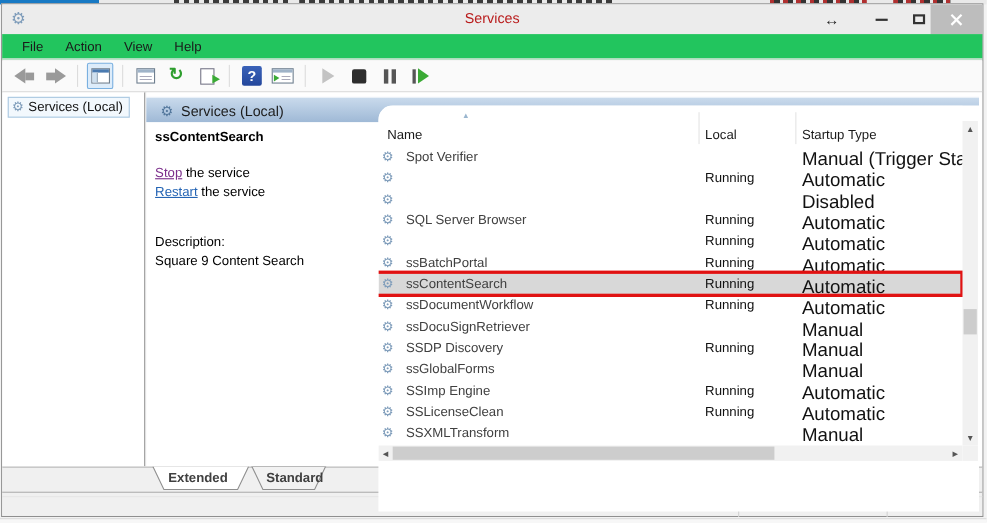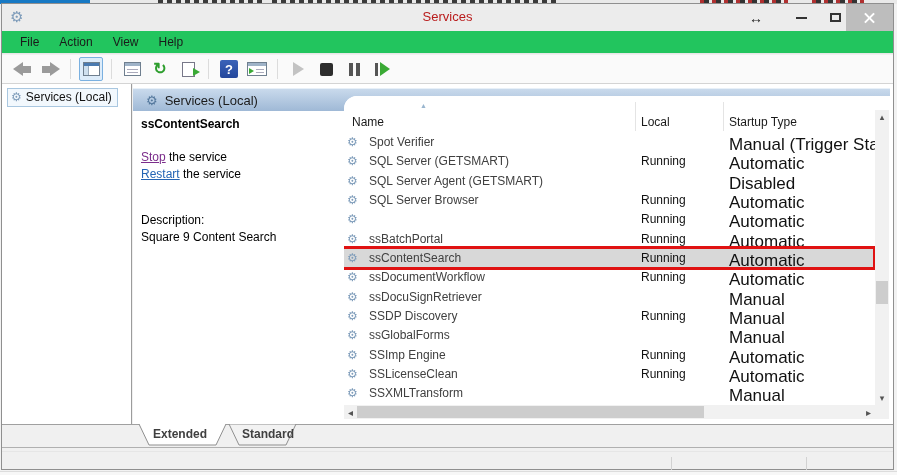--- a/index.html
+++ b/index.html
@@ -69,21 +69,21 @@
   .band .gear { font-size:13px; color:#53779c; }
   .svc-name { position:absolute; left:8px; top:33px; font-size:12px; font-weight:bold; color:#000; }
   .line-stop { position:absolute; left:8px; top:66px; font-size:12px; }
   .line-restart { position:absolute; left:8px; top:83px; font-size:12px; }
   .desc-label { position:absolute; left:8px; top:129px; font-size:12px; }
   .desc-text { position:absolute; left:8px; top:146px; font-size:12px; }
   a.purple { color:#7b2d8b; text-decoration:underline; }
   a.blue { color:#2464b4; text-decoration:underline; }
 
   
-  .card { position:absolute; left:211px; top:12px; width:546px; height:328px; background:#fff; border-radius:13px 0 0 0; z-index:1; overflow:hidden;text-align:center; }
+  .card { position:absolute; left:211px; top:12px; width:546px; height:369px; background:#fff; border-radius:13px 0 0 0; z-index:1; overflow:hidden;text-align:center; }
   .list-header { position:absolute; left:0; top:0; width:531px; height:37px; background:#fff; }
   .list-header .col { position:absolute; bottom:4px; font-size:12px; color:#1a1a1a; }
   .col-name { left:8px; } .col-status { left:297px; } .col-startup { left:385px; }
   .hdr-div { position:absolute; top:6px; bottom:2px; width:1px; background:#e4e4e4; }
   .sort-arrow { position:absolute; left:76px; top:6px; font-size:7px; color:#9ab6cf; }
   .rows { position:absolute; left:0; top:37px; width:531px; height:272px; overflow:hidden; }
   .row { position:relative; width:531px; height:19.35px; display:block; }
   .row .gear { position:absolute; left:3px; top:3px; font-size:12px; }
   .row .c-name { position:absolute; left:25px; top:2px; font-size:12px; color:#404040; white-space:nowrap; }
   .row .c-status { position:absolute; left:297px; top:2px; font-size:12px; color:#111; }
@@ -257,27 +257,25 @@
 
           <div class="rows">
               <div class="row">
     <span class="gear">⚙</span>
     <span class="c-name">Spot Verifier</span>
     <span class="c-status"></span>
     <span class="c-startup">Manual (Trigger Start)</span>
   </div>
               <div class="row">
     <span class="gear">⚙</span>
-    <span class="c-name">SQL Server (GETSMART)</span>
-    <span class="c-status">Running</span>
-    <span class="c-startup">Automatic</span>
-  </div>
-              <div class="row">
-    <span class="gear">⚙</span>
-    <span class="c-name">SQL Server Agent (GETSMART)</span>
+    <span class="c-status">Running</span>
+    <span class="c-startup">Automatic</span>
+  </div>
+              <div class="row">
+    <span class="gear">⚙</span>
     <span class="c-status"></span>
     <span class="c-startup">Disabled</span>
   </div>
               <div class="row">
     <span class="gear">⚙</span>
     <span class="c-name">SQL Server Browser</span>
     <span class="c-status">Running</span>
     <span class="c-startup">Automatic</span>
   </div>
               <div class="row">

